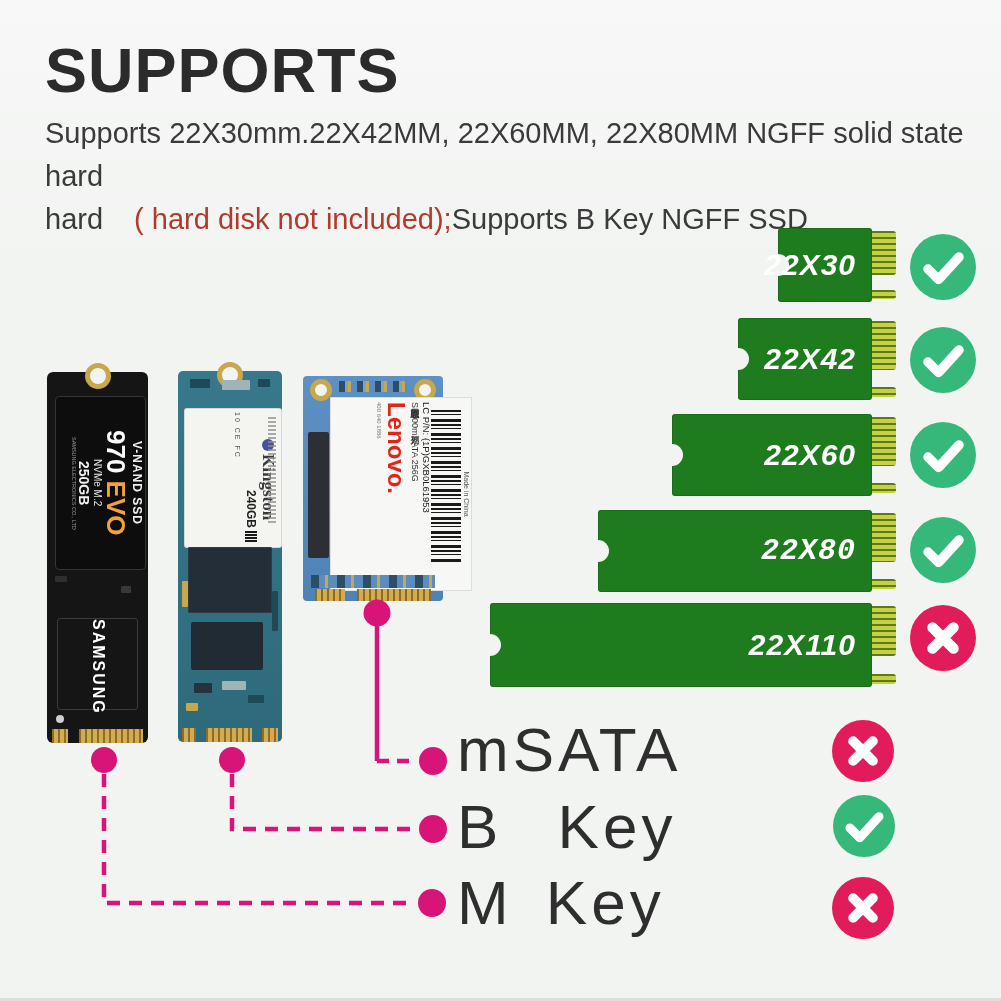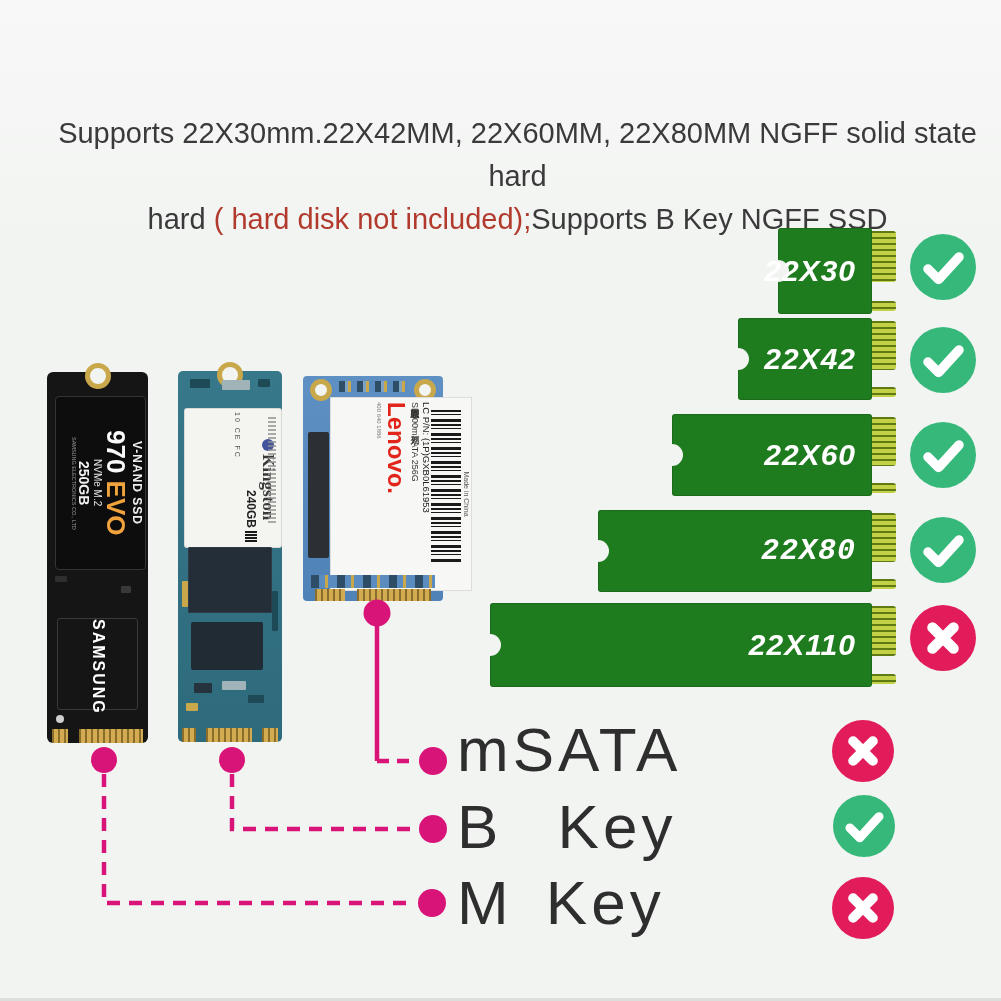--- a/index.html
+++ b/index.html
@@ -3,35 +3,35 @@
 <meta charset="utf-8">
 <style>
   html,body{margin:0;padding:0;background:#fff;}
   .canvas{position:relative;width:1001px;height:1001px;overflow:hidden;
     background:linear-gradient(180deg,#f7f8f7 0%,#f2f4f2 25%,#f2f4f2 100%);
     font-family:"Liberation Sans",sans-serif;}
   .canvas::after{content:"";position:absolute;left:0;right:0;bottom:0;height:3px;background:#dcdedc;}
 
   
   .title{position:absolute;left:45px;top:34px;font-size:63px;font-weight:700;color:#2b2b2b;letter-spacing:1px;}
-  .subtitle{position:absolute;left:45px;top:112px;width:945px;font-size:29px;color:#3a3a3a;line-height:43px;text-align:center;}
-  .subtitle .red{color:#b23a2d;}
+  .subtitle{position:absolute;left:45px;top:112px;width:945px;font-size:29px;color:#3a3a3a;line-height:43px;}
+  .subtitle .red{color:#b23a2d;margin-left:23px;}
 
   
   .bar{position:absolute;background:#1e7b1e;border-radius:3px;box-shadow:inset 0 0 0 1px rgba(0,0,0,.12);}
   .bar .notch{position:absolute;left:-11px;top:50%;transform:translateY(-50%);width:22px;height:22px;border-radius:50%;background:#f2f4f2;}
   .bar .label{position:absolute;right:16px;top:50%;transform:translateY(-50%);
     font-size:30px;font-style:italic;font-weight:600;color:#fff;letter-spacing:1px;white-space:nowrap;}
   .fingers{position:absolute;right:-24px;top:3px;bottom:3px;width:24px;}
   .fingers .f1,.fingers .f2{position:absolute;left:0;right:0;
     background:repeating-linear-gradient(180deg,#5f7a12 0 2px,#c2d145 2px 6px);
     border-radius:0 3px 3px 0;}
   .fingers .f1{top:0;height:64%;}
   .fingers .f2{bottom:0;height:13%;}
-  .bar1{left:778px;top:228px;width:94px;height:86px;}
+  .bar1{left:778px;top:228px;width:94px;height:74px;}
   .bar2{left:738px;top:318px;width:134px;height:82px;}
   .bar3{left:672px;top:414px;width:200px;height:82px;text-align:right;}
   .bar4{left:598px;top:510px;width:274px;height:82px;font-family:Liberation Mono, monospace;}
   .bar5{left:490px;top:603px;width:382px;height:84px;}
 
   
   .badge{position:absolute;}
   .b1{left:910px;top:234px;} .b2{left:910px;top:327px;} .b3{left:910px;top:422px;}
   .b4{left:910px;top:517px;} .b5{left:910px;top:605px;}
   .kb1{left:832px;top:720px;} .kb2{left:833px;top:795px;} .kb3{left:832px;top:877px;}
@@ -111,20 +111,21 @@
   .l-fb{position:absolute;left:42px;right:0;top:0;bottom:0;}
 
   
   .callouts{position:absolute;left:0;top:0;pointer-events:none;}
 </style>
 </head>
 <body>
 
 <div class="canvas">
 
+  <div class="title">SUPPORTS</div>
   <div class="subtitle">
     <div>Supports 22X30mm.22X42MM, 22X60MM, 22X80MM NGFF solid state hard</div>
     <div><span>hard </span><span class="red">( hard disk not included);</span><span>Supports B Key NGFF SSD</span></div>
   </div>
 
   <div class="bar bar1">
     <span class="notch"></span>
     <span class="label">22X30</span>
     <span class="fingers">
         <span class="f1"></span>

